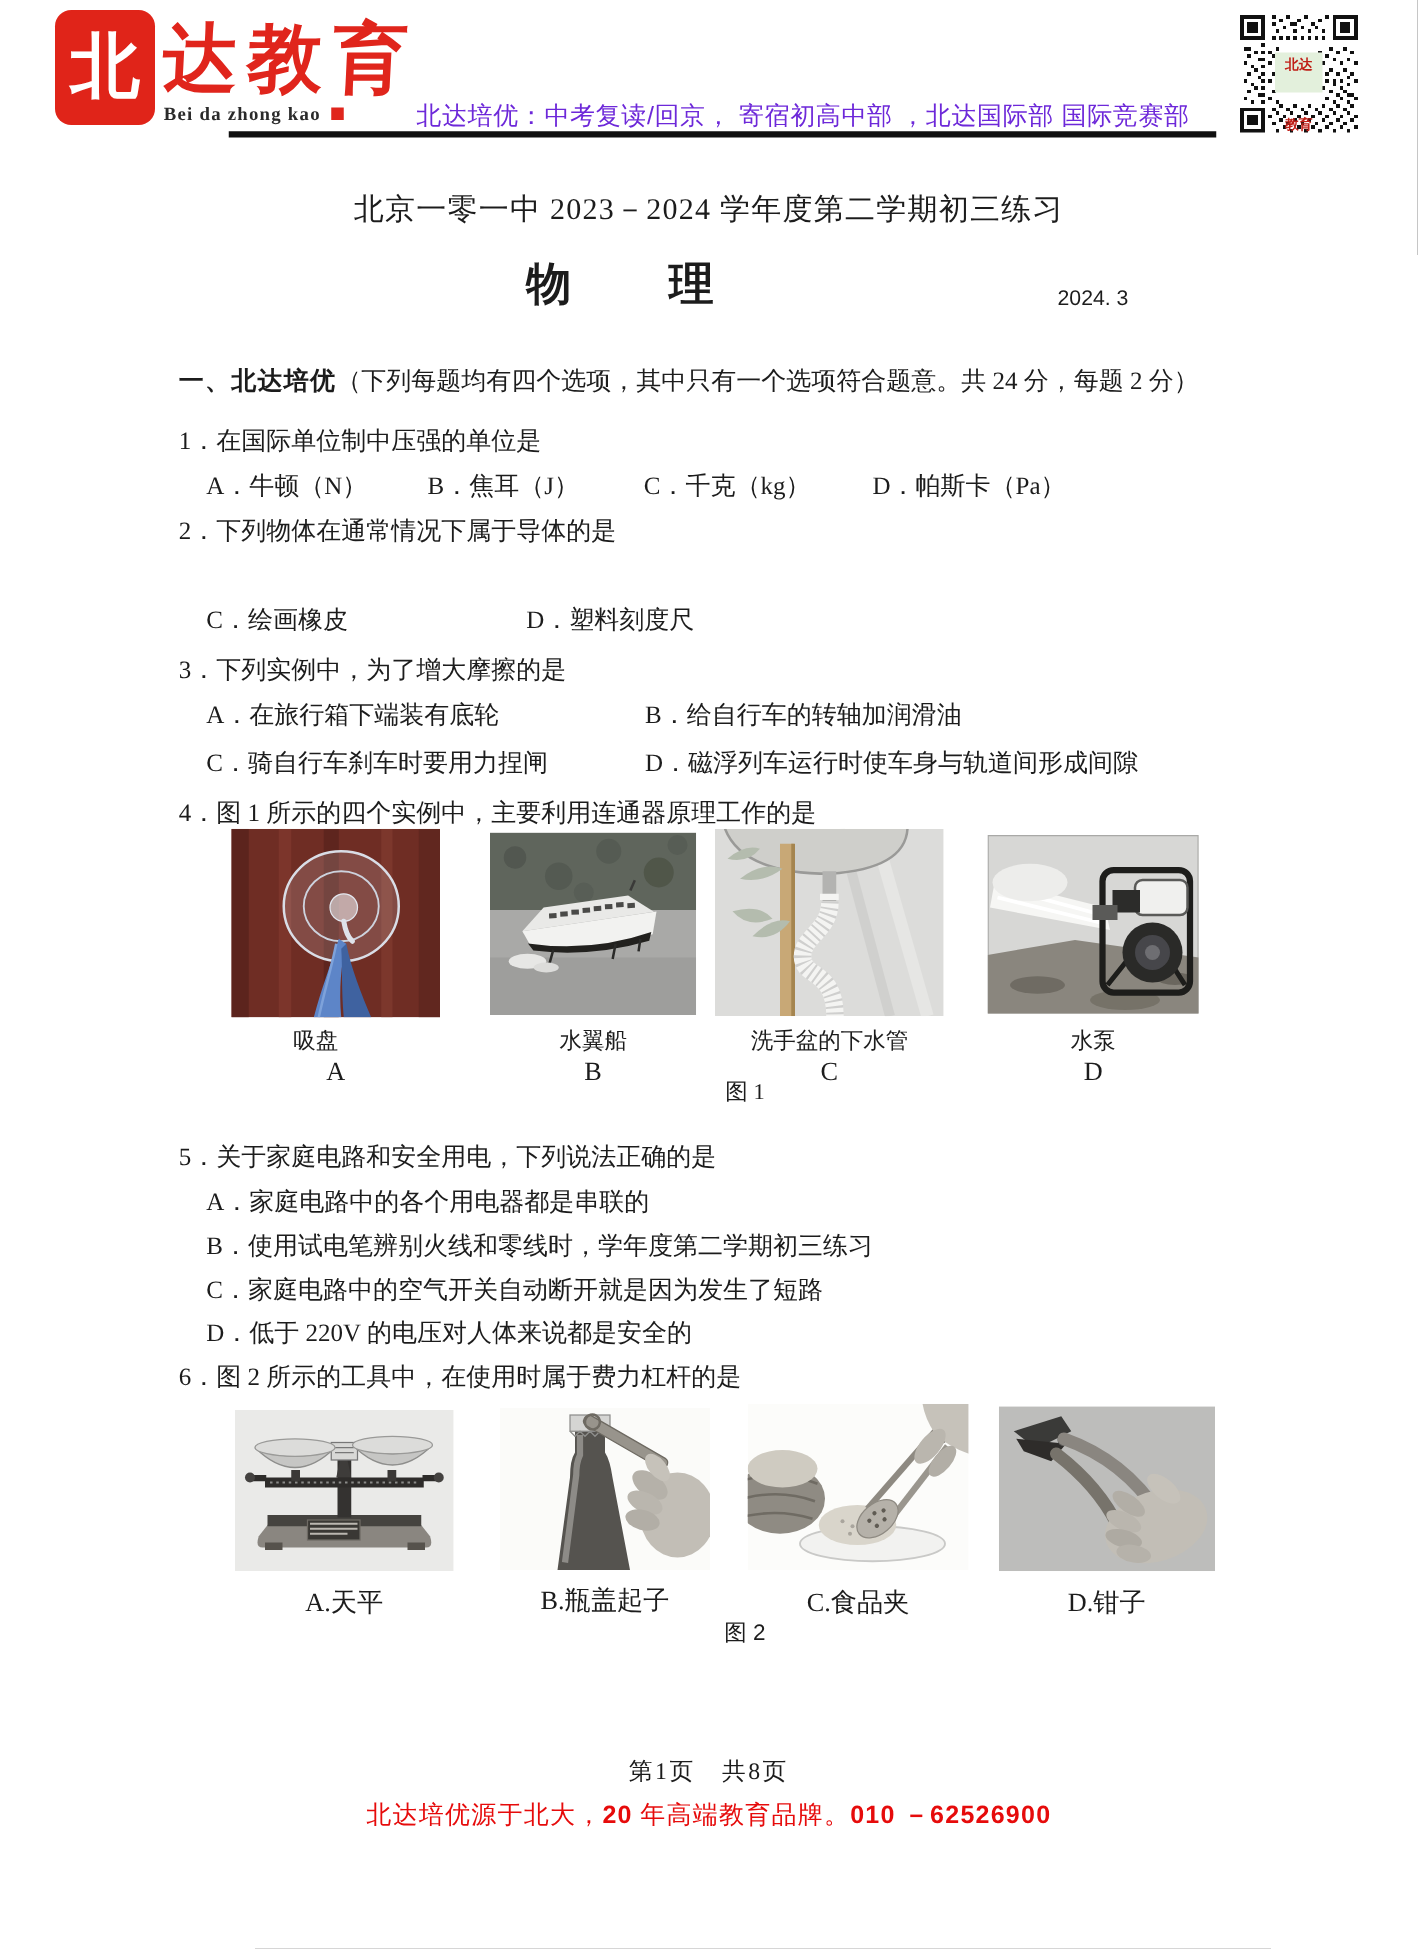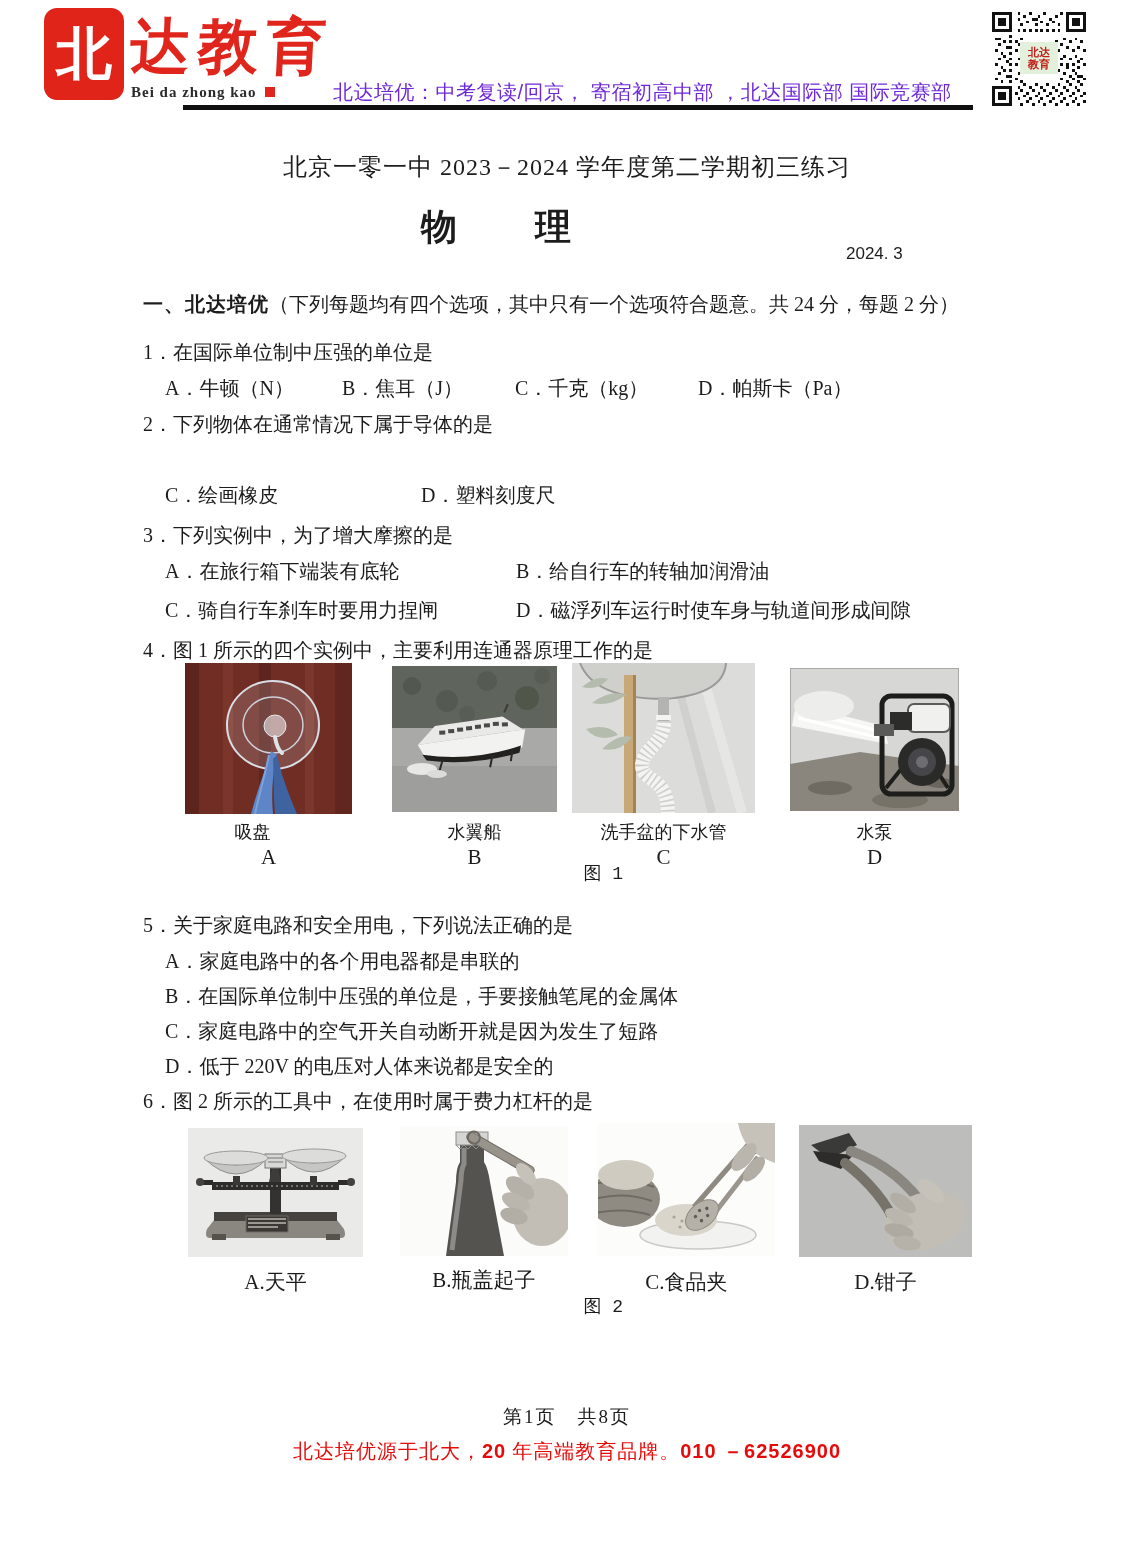--- a/index.html
+++ b/index.html
@@ -13,39 +13,39 @@
   .logo-name{position:absolute;left:130px;top:8px;font-size:60px;font-weight:bold;color:#e0251c;
              letter-spacing:8px;line-height:1.3;transform:skewX(-3deg);}
   .logo-sub{position:absolute;left:131px;top:84px;font-size:15px;font-weight:bold;color:#2a2a2a;letter-spacing:1px;}
   .logo-sub .sq{display:inline-block;width:10px;height:10px;background:#e0251c;margin-left:8px;}
   .tagline{position:absolute;left:333px;top:79px;font-size:20px;color:#6d28d9;white-space:nowrap;letter-spacing:0.5px;}
   .rule{position:absolute;left:183px;top:105px;width:790px;height:5px;background:#101010;}
   .qr{position:absolute;left:988px;top:12px;width:102px;height:94px;}
   .qr svg{width:100%;height:100%;}
   .qr-label{position:absolute;left:32px;top:30px;width:38px;height:32px;background:#e3f0dc;
             display:flex;flex-direction:column;align-items:center;justify-content:center;}
-  .qr-label span{color:#c02018;font-size:11px;font-weight:bold;line-height:1.1;}
+  .qr-label span{color:#c02018;font-size:11px;font-weight:bold;line-height:1.1;margin-top:36px;}
   
   .main-title{position:absolute;left:0;top:151px;width:100%;text-align:center;font-size:24px;letter-spacing:1px;}
   .subject{position:absolute;left:0;top:203px;width:100%;margin-left:-70px;text-align:center;
            font-size:36px;font-weight:600;letter-spacing:2px;}
-  .exam-date{position:absolute;left:846px;top:244px;font-size:17px;}
+  .exam-date{position:absolute;left:846px;top:229px;font-size:17px;}
   .section-head{position:absolute;left:143px;top:291px;font-size:20px;white-space:nowrap;}
   .section-head .b{font-family:"Liberation Sans","DejaVu Sans",sans-serif;font-weight:bold;letter-spacing:1px;}
   
   .row{position:absolute;left:0;width:100%;height:28px;font-size:20px;white-space:nowrap;}
   .stem{position:absolute;left:143px;font-size:20px;white-space:nowrap;}
   .opt{position:absolute;top:0;}
   
   .img{position:absolute;margin:0;padding:0;overflow:hidden;}
   .img svg{display:block;width:100%;height:100%;}
   .cap{position:absolute;text-align:center;font-size:18px;white-space:nowrap;}
   .cap2{position:absolute;text-align:center;font-size:21px;white-space:nowrap;}
   .letter{position:absolute;text-align:center;font-size:21px;}
-  .figlabel{position:absolute;left:503px;width:120px;text-align:right;font-size:18px;font-family:Liberation Mono, monospace;}
+  .figlabel{position:absolute;left:536px;width:120px;text-align:center;font-size:18px;}
   
   .page-num{position:absolute;left:0;top:1404px;width:100%;text-align:center;font-size:19px;letter-spacing:2px;}
   .promo{position:absolute;left:0;top:1438px;width:100%;text-align:center;font-size:20px;color:#e60b0b;letter-spacing:1px;}
   .promo .n{font-family:"Liberation Sans","DejaVu Sans",sans-serif;font-weight:bold;}
 </style>
 </head>
 <body>
 
 <div class="page">
 
@@ -211,21 +211,21 @@
 
   <div class="letter" style="left:185px;top:845px;width:167px">A</div>
   <div class="letter" style="left:392px;top:845px;width:165px">B</div>
   <div class="letter" style="left:572px;top:845px;width:183px">C</div>
   <div class="letter" style="left:790px;top:845px;width:169px">D</div>
 
   <div class="figlabel" style="top:861px">图 1</div>
 
   <div class="stem" style="top:912px">5．关于家庭电路和安全用电，下列说法正确的是</div>
   <div class="stem" style="top:948px;left:165px">A．家庭电路中的各个用电器都是串联的</div>
-  <div class="stem" style="top:983px;left:165px">B．在国际单位制中压强的单位是，手要接触笔尾的金属体</div>
+  <div class="stem" style="top:983px;left:165px">B．使用试电笔辨别火线和零线时，学年度第二学期初三练习</div>
   <div class="stem" style="top:1018px;left:165px">C．家庭电路中的空气开关自动断开就是因为发生了短路</div>
   <div class="stem" style="top:1053px;left:165px">D．低于 220V 的电压对人体来说都是安全的</div>
 
   <div class="stem" style="top:1088px">6．图 2 所示的工具中，在使用时属于费力杠杆的是</div>
 
   <figure class="img" style="left:188px;top:1128px;width:175px;height:129px">
     <svg viewBox="0 0 175 129" preserveAspectRatio="none">
       <rect width="175" height="129" fill="#eaeae8"></rect>
       <path d="M22 110 H153 Q159 110 156 101 L145 87 H30 L19 101 Q16 110 22 110 Z" fill="#8a8680"></path>
       <rect x="26" y="84" width="123" height="9" fill="#45433f"></rect>

